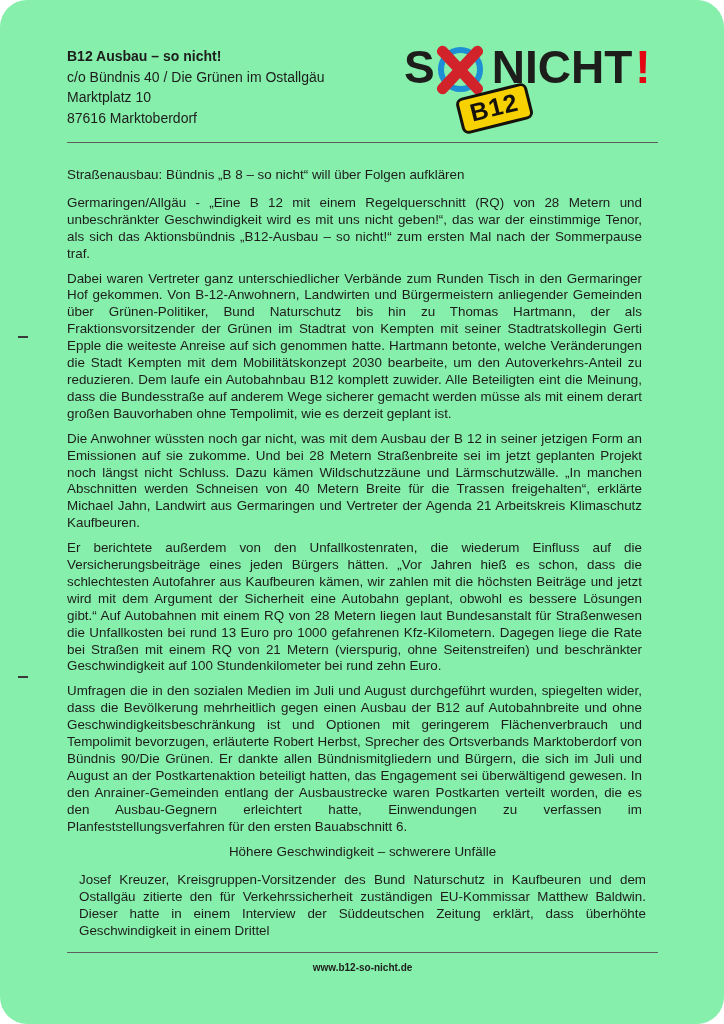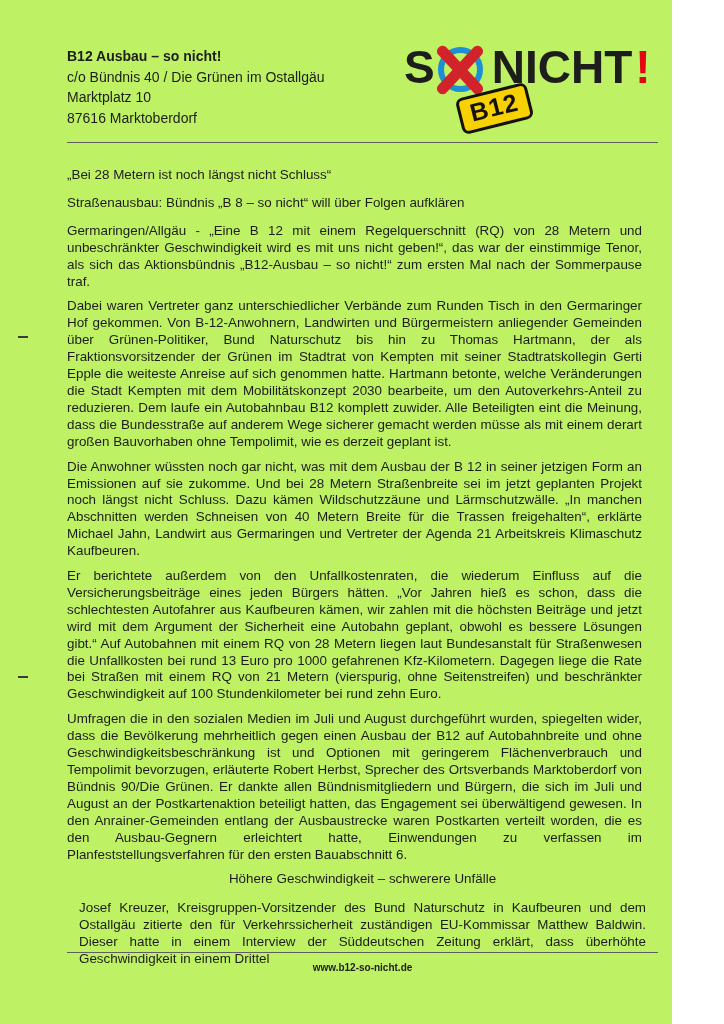--- a/index.html
+++ b/index.html
@@ -1,23 +1,24 @@
 <!DOCTYPE html>
 <html><head>
 <meta charset="utf-8">
 <style>
   html, body { margin: 0; padding: 0; background: #ffffff; }
   .page {
     position: relative;
-    width: 672px;
+    width: 724px;
     height: 1024px;
-    background: #bef264;
+    background: #86efac;
     font-family: "Liberation Sans", sans-serif;
     color: #1d1d1b;
     overflow: hidden;
+    border-radius: 27px;
   }
 
   
   .address {
     position: absolute;
     left: 67px;
     top: 46px;
     font-size: 14px;
     line-height: 20.5px;
   }
@@ -141,21 +142,20 @@
       <span class="logo-excl">!</span>
     </div>
     <span class="b12-sign">B12</span>
   </div>
 
   <div class="rule-top"></div>
   <div class="fold-mark m1"></div>
   <div class="fold-mark m2"></div>
 
   <div class="body">
-    <p class="quote-line">„Bei 28 Metern ist noch längst nicht Schluss“</p>
     <p class="lead-line">Straßenausbau: Bündnis „B 8 – so nicht“ will über Folgen aufklären</p>
     <p class="para">Germaringen/Allgäu - „Eine B 12 mit einem Regelquerschnitt (RQ) von 28 Metern und unbeschränkter Geschwindigkeit wird es mit uns nicht geben!“, das war der einstimmige Tenor, als sich das Aktionsbündnis „B12-Ausbau – so nicht!“ zum ersten Mal nach der Sommerpause traf.</p>
     <p class="para">Dabei waren Vertreter ganz unterschiedlicher Verbände zum Runden Tisch in den Germaringer Hof gekommen. Von B-12-Anwohnern, Landwirten und Bürgermeistern anliegender Gemeinden über Grünen-Politiker, Bund Naturschutz bis hin zu Thomas Hartmann, der als Fraktionsvorsitzender der Grünen im Stadtrat von Kempten mit seiner Stadtratskollegin Gerti Epple die weiteste Anreise auf sich genommen hatte. Hartmann betonte, welche Veränderungen die Stadt Kempten mit dem Mobilitätskonzept 2030 bearbeite, um den Autoverkehrs-Anteil zu reduzieren. Dem laufe ein Autobahnbau B12 komplett zuwider. Alle Beteiligten eint die Meinung, dass die Bundesstraße auf anderem Wege sicherer gemacht werden müsse als mit einem derart großen Bauvorhaben ohne Tempolimit, wie es derzeit geplant ist.</p>
     <p class="para">Die Anwohner wüssten noch gar nicht, was mit dem Ausbau der B 12 in seiner jetzigen Form an Emissionen auf sie zukomme. Und bei 28 Metern Straßenbreite sei im jetzt geplanten Projekt noch längst nicht Schluss. Dazu kämen Wildschutzzäune und Lärmschutzwälle. „In manchen Abschnitten werden Schneisen von 40 Metern Breite für die Trassen freigehalten“, erklärte Michael Jahn, Landwirt aus Germaringen und Vertreter der Agenda 21 Arbeitskreis Klimaschutz Kaufbeuren.</p>
     <p class="para">Er berichtete außerdem von den Unfallkostenraten, die wiederum Einfluss auf die Versicherungsbeiträge eines jeden Bürgers hätten. „Vor Jahren hieß es schon, dass die schlechtesten Autofahrer aus Kaufbeuren kämen, wir zahlen mit die höchsten Beiträge und jetzt wird mit dem Argument der Sicherheit eine Autobahn geplant, obwohl es bessere Lösungen gibt.“ Auf Autobahnen mit einem RQ von 28 Metern liegen laut Bundesanstalt für Straßenwesen die Unfallkosten bei rund 13 Euro pro 1000 gefahrenen Kfz-Kilometern. Dagegen liege die Rate bei Straßen mit einem RQ von 21 Metern (vierspurig, ohne Seitenstreifen) und beschränkter Geschwindigkeit auf 100 Stundenkilometer bei rund zehn Euro.</p>
     <p class="para">Umfragen die in den sozialen Medien im Juli und August durchgeführt wurden, spiegelten wider, dass die Bevölkerung mehrheitlich gegen einen Ausbau der B12 auf Autobahnbreite und ohne Geschwindigkeitsbeschränkung ist und Optionen mit geringerem Flächenverbrauch und Tempolimit bevorzugen, erläuterte Robert Herbst, Sprecher des Ortsverbands Marktoberdorf von Bündnis 90/Die Grünen. Er dankte allen Bündnismitgliedern und Bürgern, die sich im Juli und August an der Postkartenaktion beteiligt hatten, das Engagement sei überwältigend gewesen. In den Anrainer-Gemeinden entlang der Ausbaustrecke waren Postkarten verteilt worden, die es den Ausbau-Gegnern erleichtert hatte, Einwendungen zu verfassen im Planfeststellungsverfahren für den ersten Bauabschnitt 6.</p>
     <p class="subheading">Höhere Geschwindigkeit – schwerere Unfälle</p>
     <p class="closing">Josef Kreuzer, Kreisgruppen-Vorsitzender des Bund Naturschutz in Kaufbeuren und dem Ostallgäu zitierte den für Verkehrssicherheit zuständigen EU-Kommissar Matthew Baldwin. Dieser hatte in einem Interview der Süddeutschen Zeitung erklärt, dass überhöhte Geschwindigkeit in einem Drittel</p>
   </div>
 

